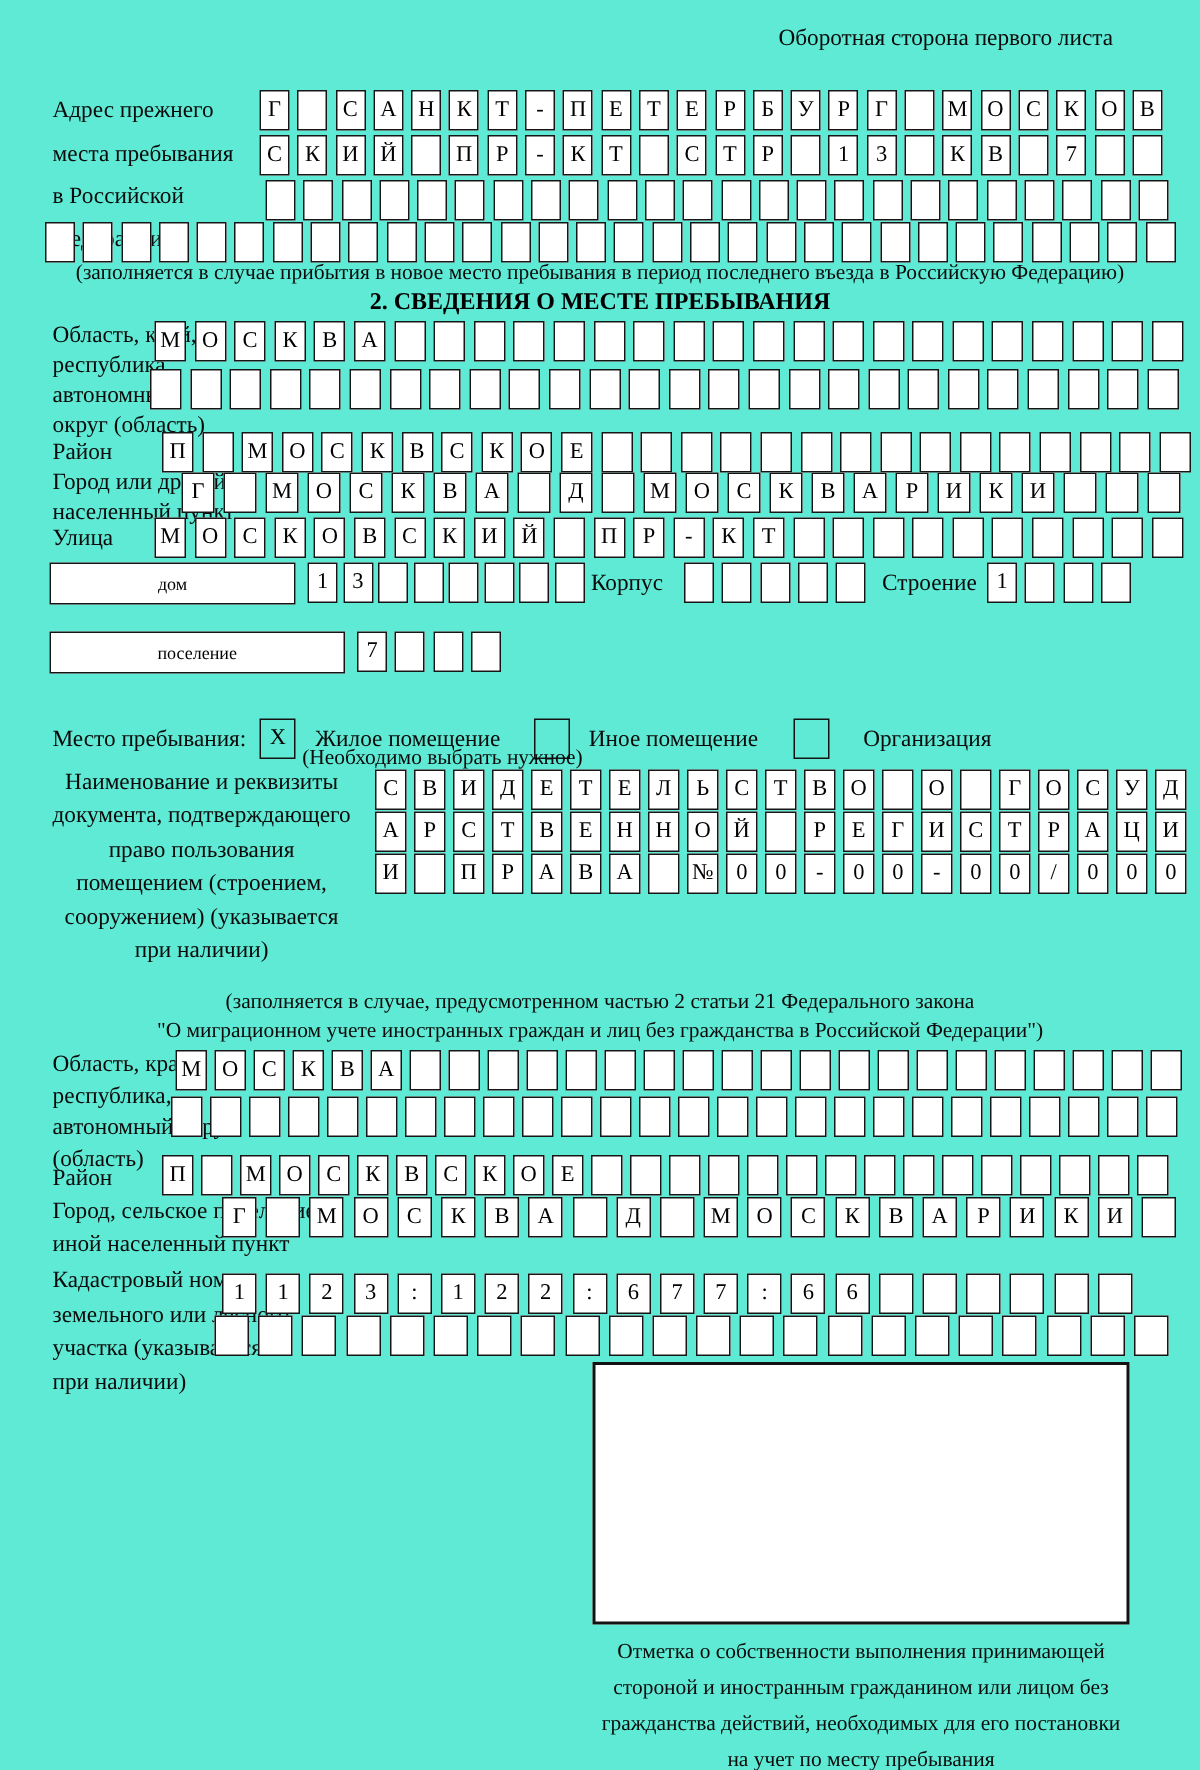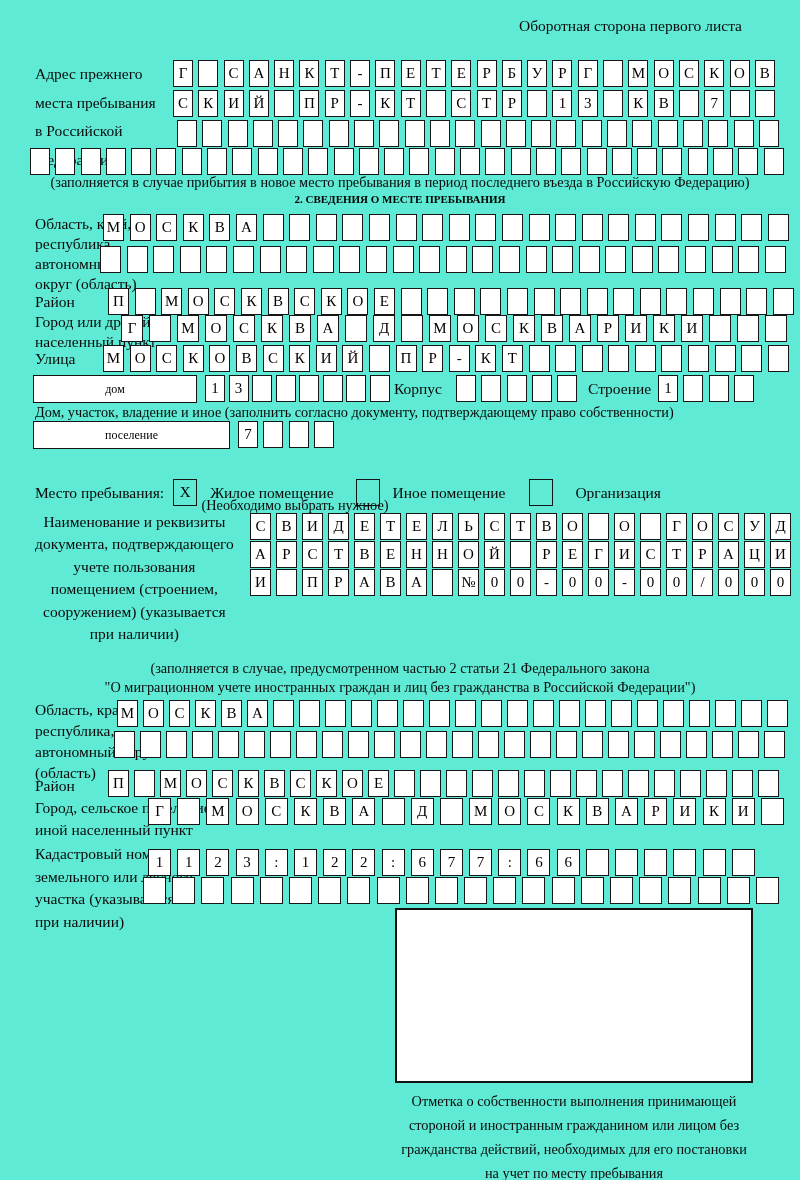--- a/index.html
+++ b/index.html
@@ -11,21 +11,21 @@
   .lbl { font-size:15.5px; line-height:20px; color:#0a0a0a; }
   .lh28 div { line-height:28.6px; }
   .lh20 div { line-height:20px; }
   .lh21 div { line-height:21px; }
   .lh215 div { line-height:21.5px; }
   .lh224 div { line-height:22.4px;text-align:center; }
   .lh225 div { line-height:22.5px; }
   .note { font-size:14.3px; color:#0a0a0a; }
   .center { width:800px; text-align:center; left:0; }
   .bold { font-weight:bold; }
-  .title { font-size:11px; }
+  .title { font-size:16px; }
   .cellrow { display:flex; }
   .cell {
     box-sizing:border-box; height:27px; border:1.7px solid #161616;
     display:flex; align-items:center; justify-content:center;
     font-size:15px; background:#fff; flex:0 0 auto;
   }
   .sa .cell { width:20px; margin-right:5.3px; }   
   .st .cell { width:20px; margin-right:3.5px; }   
   .sb .cell { width:21px; margin-right:5.6px; }   
   .se .cell { width:21px; margin-right:5px; }     
@@ -344,21 +344,20 @@
       <div class="cell"></div>
       <div class="cell"></div>
     </div>
   <div class="abs lbl" style="top:379px; left:588px;">Строение</div>
   <div class="abs cellrow sa" style="top:375px; left:658px;">
       <div class="cell">1</div>
       <div class="cell"></div>
       <div class="cell"></div>
       <div class="cell"></div>
     </div>
-  <div class="abs note" style="top:404px; left:35px;">Дом, участок, владение и иное (заполнить согласно документу, подтверждающему право собственности)</div>
 
   <div class="abs bigbox" style="top:421px; left:33px; width:197px;">поселение</div>
   <div class="abs cellrow sa" style="top:421px; left:238px;">
       <div class="cell">7</div>
       <div class="cell"></div>
       <div class="cell"></div>
       <div class="cell"></div>
     </div>
 
   <div class="abs stayrow" style="top:479px; left:35px;">
@@ -368,21 +367,21 @@
     <span class="chk" style="margin-left:22px;"></span>
     <span class="lbl" style="margin-left:13px;">Иное помещение</span>
     <span class="chk" style="margin-left:24px;"></span>
     <span class="lbl" style="margin-left:22px;">Организация</span>
   </div>
   <div class="abs note" style="top:497px; left:130px; width:330px; text-align:center;">(Необходимо выбрать нужное)</div>
 
   <div class="abs lbl lh224" style="top:511px; left:35px;">
       <div>Наименование и реквизиты</div>
       <div>документа, подтверждающего</div>
-      <div>учете пользования</div>
+      <div>право пользования</div>
       <div>помещением (строением,</div>
       <div>сооружением) (указывается</div>
       <div>при наличии)</div>
     </div>
   <div class="abs cellrow se" style="top:513px; left:250px;">
       <div class="cell">С</div>
       <div class="cell">В</div>
       <div class="cell">И</div>
       <div class="cell">Д</div>
       <div class="cell">Е</div>

